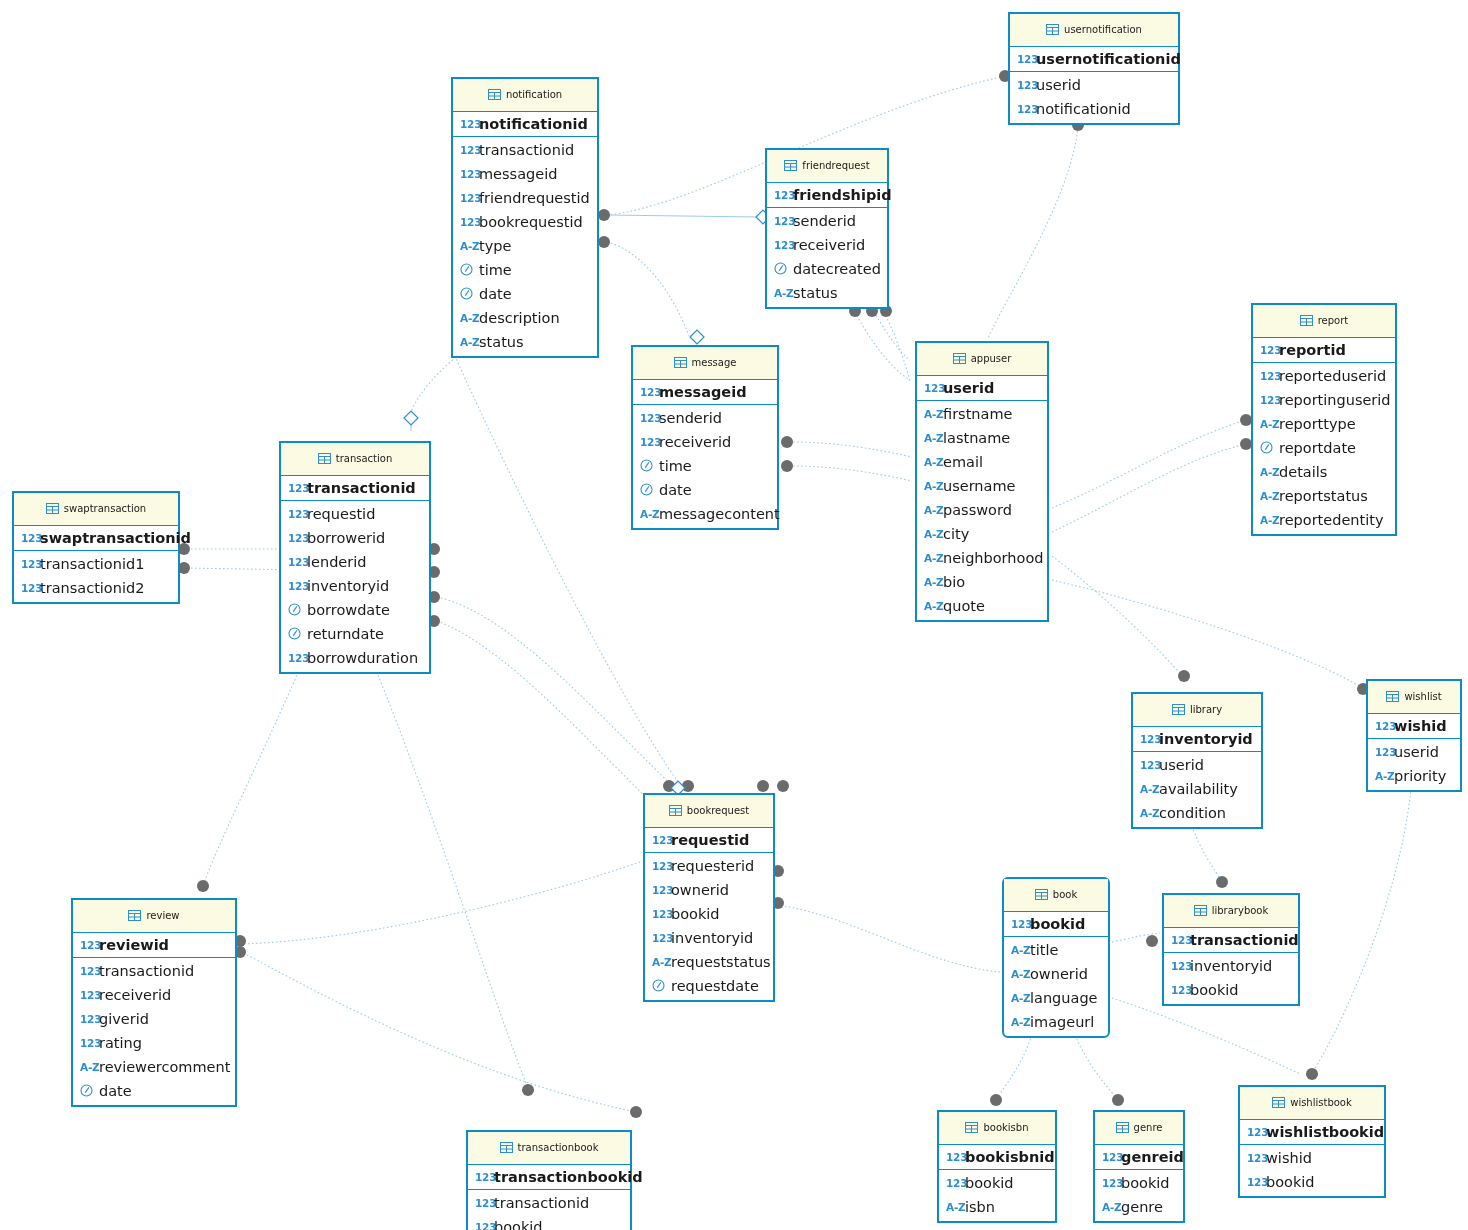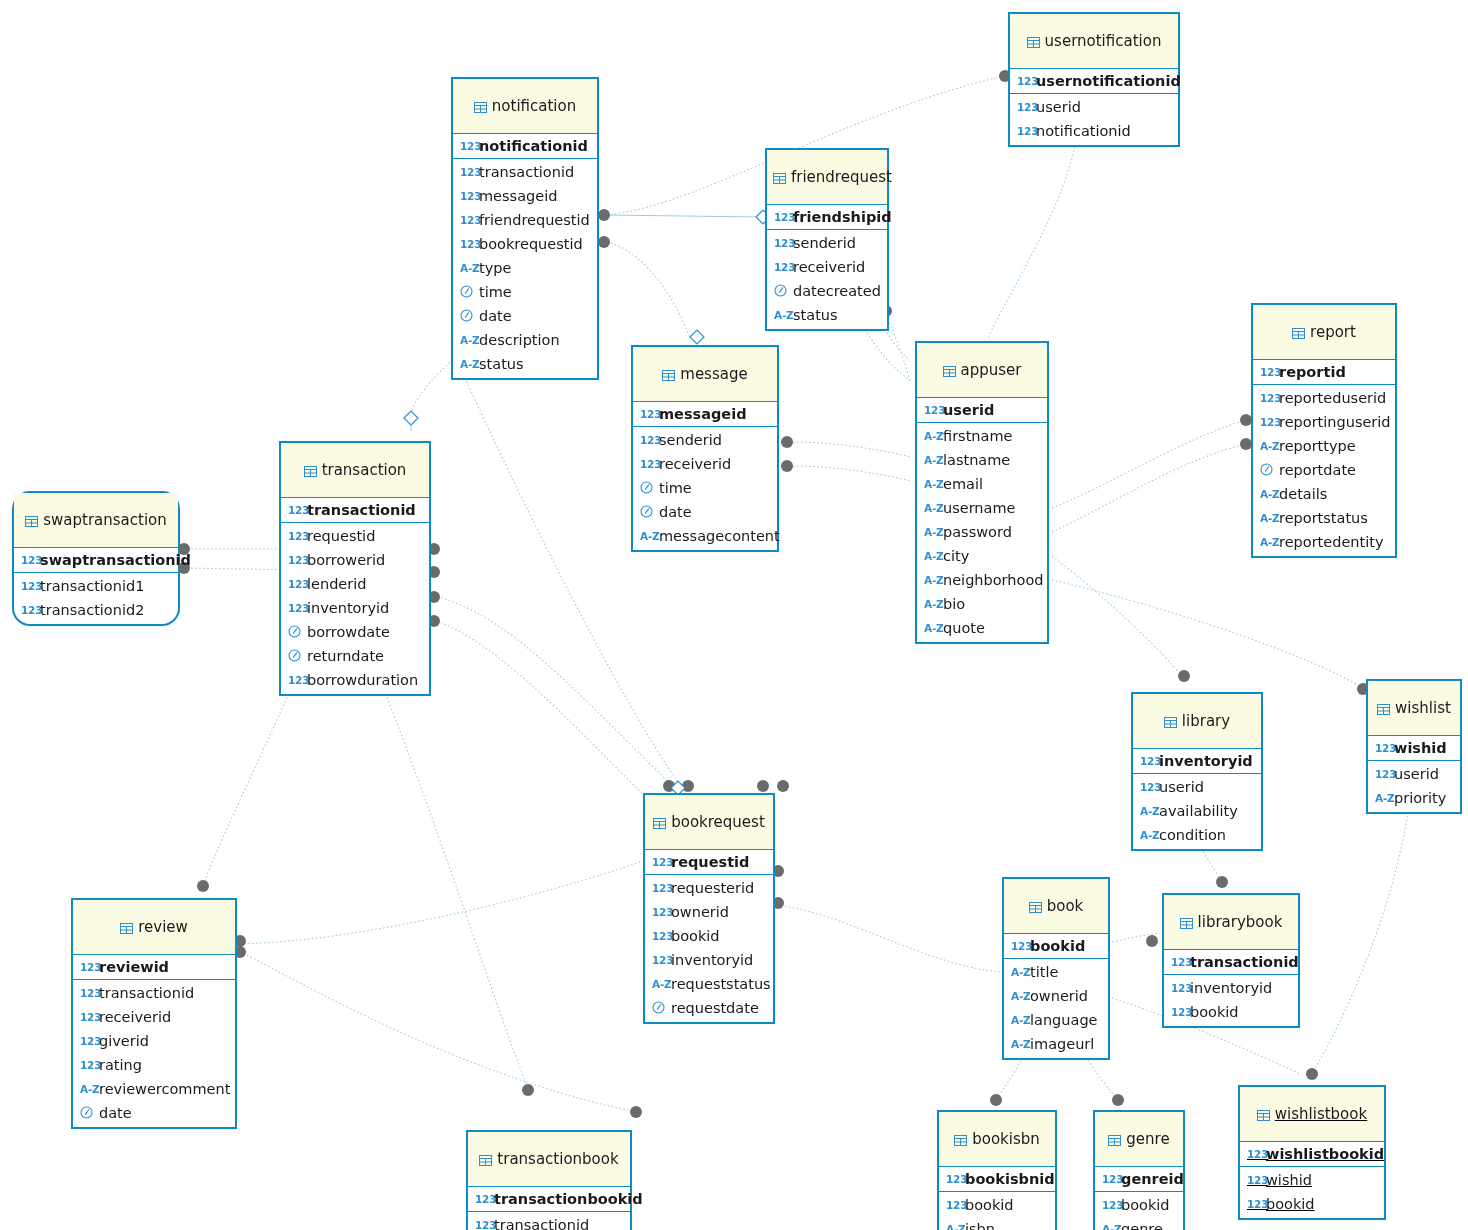--- a/index.html
+++ b/index.html
@@ -27,24 +27,24 @@
     border:2px solid #0d8bc4;
     background:#ffffff;
     z-index:5;
   }
   .ent-header{
     background:#fbfbe3;
     border-bottom:1px solid #0d8bc4;
     height:24px;
     line-height:24px;
     text-align:center;
-    font-size:15px;
+    font-size:10px;
     color:#1a1a1a;
     white-space:nowrap;
-    padding:15px 6px;
+    padding:4px 6px;
   }
   .ent-header .tblicon{
     display:inline-block;
     vertical-align:-2px;
     margin-right:5px;
   }
   .pk-row{
     border-bottom:1px solid #0d8bc4;
   }
   .field{
@@ -507,21 +507,21 @@
                 <line x1="8.9" y1="3.4" x2="5.2" y2="8.6" stroke="#2c8fd0" stroke-width="1.1"></line>
               </svg></span>
             <span class="fname">returndate</span>
           </div>
           <div class="field">
             <span class="ftype">123</span>
             <span class="fname">borrowduration</span>
           </div>
         </div>
       </div>
-      <div class="entity" style="left: 12px; top: 491px; width: 168px; border-radius: 18px;">
+      <div class="entity" style="left: 12px; top: 491px; width: 168px;">
         <div class="ent-header"><svg class="tblicon" width="13" height="11" viewBox="0 0 13 11">
             <rect x="0.5" y="0.5" width="12" height="10" fill="none" stroke="#2c8fd0" stroke-width="1"></rect>
             <line x1="0.5" y1="3.5" x2="12.5" y2="3.5" stroke="#2c8fd0" stroke-width="1"></line>
             <line x1="0.5" y1="7" x2="12.5" y2="7" stroke="#2c8fd0" stroke-width="1"></line>
             <line x1="6.5" y1="3.5" x2="6.5" y2="10.5" stroke="#2c8fd0" stroke-width="1"></line>
           </svg><span>swaptransaction</span></div>
         <div class="pk-row">
           <div class="field pk">
             <span class="ftype">123</span>
             <span class="fname">swaptransactionid</span>
@@ -626,21 +626,21 @@
           </div>
           <div class="field">
             <span class="ftype clock"><svg width="13" height="13" viewBox="0 0 13 13">
                 <circle cx="6.5" cy="6.5" r="5.5" fill="none" stroke="#2c8fd0" stroke-width="1.1"></circle>
                 <line x1="8.9" y1="3.4" x2="5.2" y2="8.6" stroke="#2c8fd0" stroke-width="1.1"></line>
               </svg></span>
             <span class="fname">requestdate</span>
           </div>
         </div>
       </div>
-      <div class="entity" style="left: 1002px; top: 877px; width: 108px;">
+      <div class="entity" style="left: 1002px; top: 877px; width: 108px; border-radius: 6px;">
         <div class="ent-header"><svg class="tblicon" width="13" height="11" viewBox="0 0 13 11">
             <rect x="0.5" y="0.5" width="12" height="10" fill="none" stroke="#2c8fd0" stroke-width="1"></rect>
             <line x1="0.5" y1="3.5" x2="12.5" y2="3.5" stroke="#2c8fd0" stroke-width="1"></line>
             <line x1="0.5" y1="7" x2="12.5" y2="7" stroke="#2c8fd0" stroke-width="1"></line>
             <line x1="6.5" y1="3.5" x2="6.5" y2="10.5" stroke="#2c8fd0" stroke-width="1"></line>
           </svg><span>book</span></div>
         <div class="pk-row">
           <div class="field pk">
             <span class="ftype">123</span>
             <span class="fname">bookid</span>
@@ -725,21 +725,21 @@
           </div>
           <div class="field">
             <span class="ftype clock"><svg width="13" height="13" viewBox="0 0 13 13">
                 <circle cx="6.5" cy="6.5" r="5.5" fill="none" stroke="#2c8fd0" stroke-width="1.1"></circle>
                 <line x1="8.9" y1="3.4" x2="5.2" y2="8.6" stroke="#2c8fd0" stroke-width="1.1"></line>
               </svg></span>
             <span class="fname">date</span>
           </div>
         </div>
       </div>
-      <div class="entity" style="left: 1238px; top: 1085px; width: 148px; text-decoration: underline;">
+      <div class="entity" style="left: 1238px; top: 1085px; width: 148px;">
         <div class="ent-header"><svg class="tblicon" width="13" height="11" viewBox="0 0 13 11">
             <rect x="0.5" y="0.5" width="12" height="10" fill="none" stroke="#2c8fd0" stroke-width="1"></rect>
             <line x1="0.5" y1="3.5" x2="12.5" y2="3.5" stroke="#2c8fd0" stroke-width="1"></line>
             <line x1="0.5" y1="7" x2="12.5" y2="7" stroke="#2c8fd0" stroke-width="1"></line>
             <line x1="6.5" y1="3.5" x2="6.5" y2="10.5" stroke="#2c8fd0" stroke-width="1"></line>
           </svg><span>wishlistbook</span></div>
         <div class="pk-row">
           <div class="field pk">
             <span class="ftype">123</span>
             <span class="fname">wishlistbookid</span>

